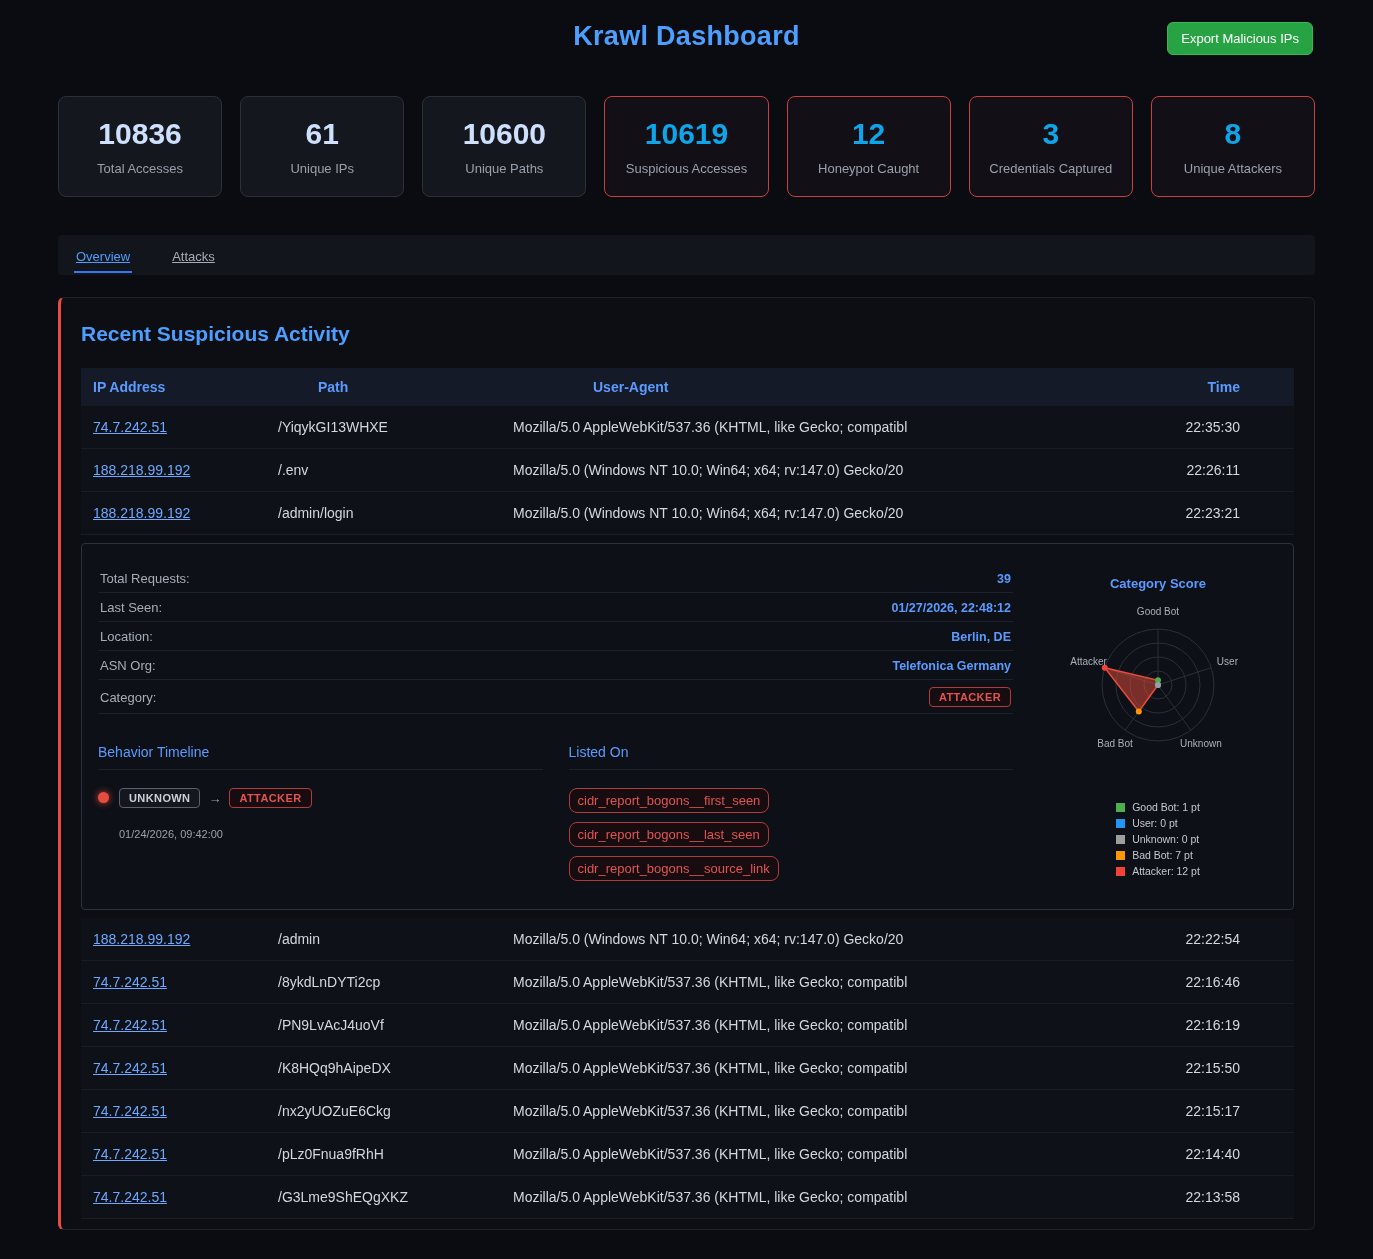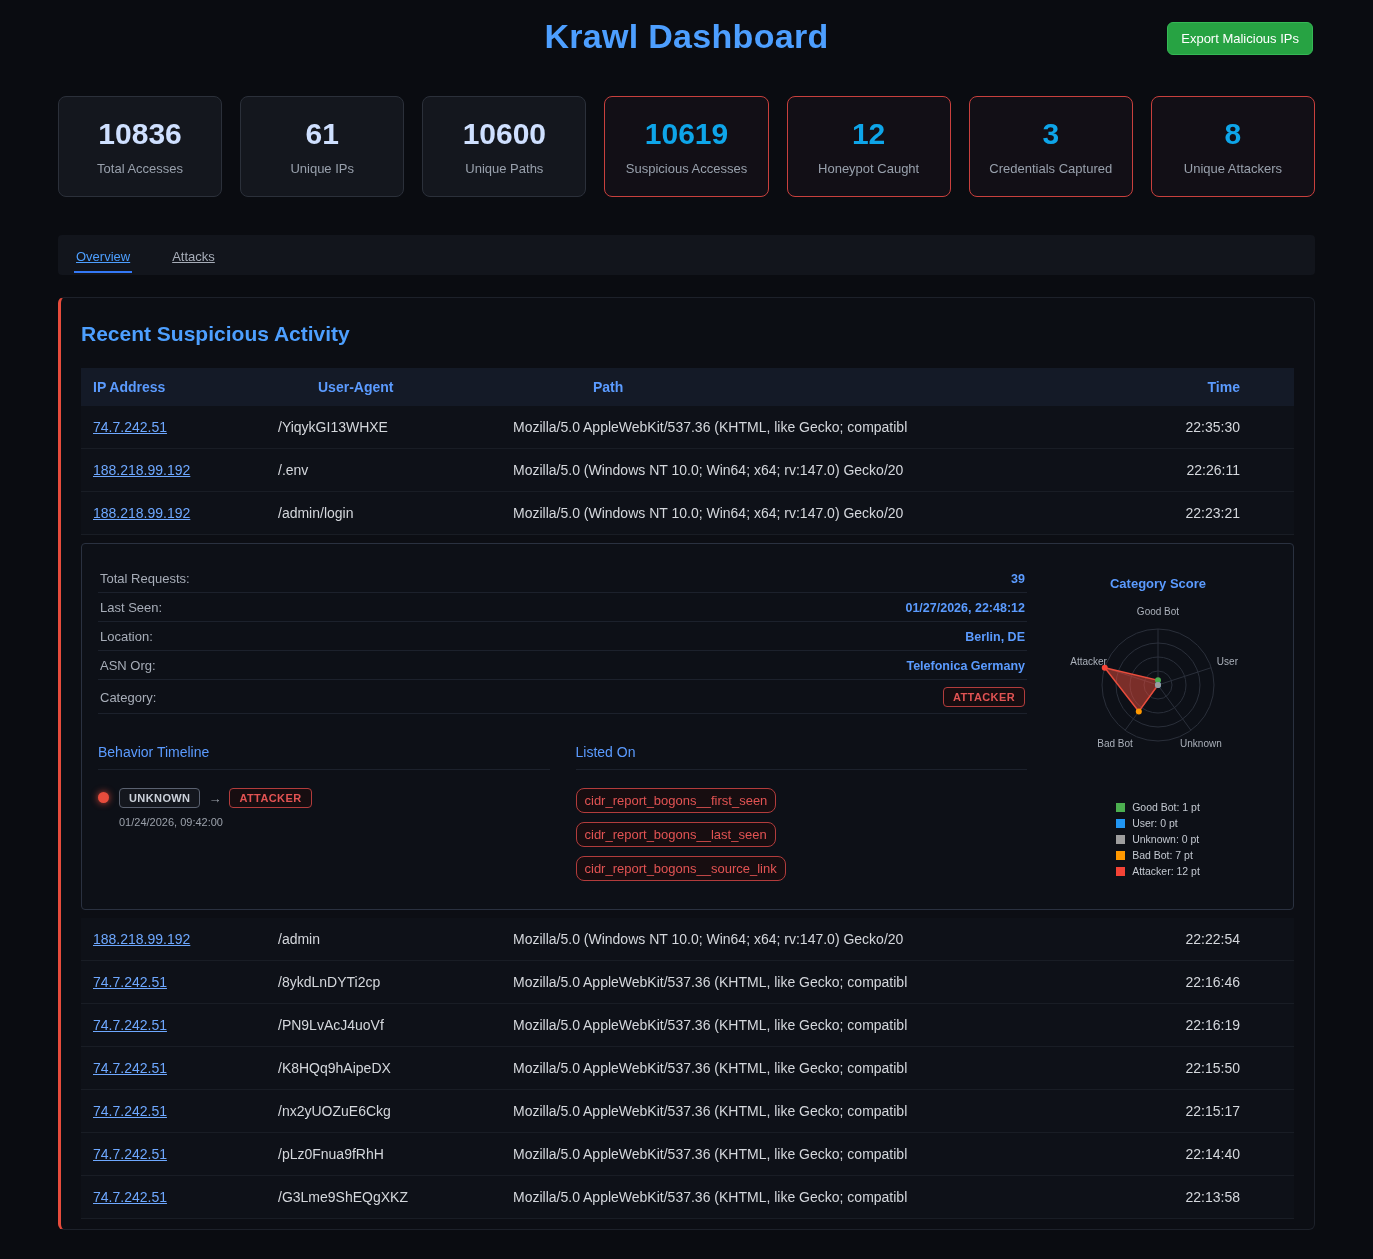--- a/index.html
+++ b/index.html
@@ -7,21 +7,21 @@
   body {
     width:1373px; min-height:1259px;
     background:#0a0c11;
     font-family:"Liberation Sans", sans-serif;
     color:#d4d7dc;
   }
   .page { padding:0 58px 16px; }
 
   
   .topbar { position:relative; height:72px; display:flex; align-items:center; justify-content:center; }
-  .title { color:#4d9fff; font-size:34px; margin:0; font-weight:bold; letter-spacing:.3px; }
+  .title { color:#4d9fff; font-size:27px; margin:0; font-weight:bold; letter-spacing:.3px; }
   .export-btn {
     position:absolute; right:2px; top:22px;
     background:#27a343; color:#ffffff;
     border:1px solid #35b955; border-radius:6px;
     padding:8px 13px; font-size:13px; font-family:inherit; cursor:pointer;
   }
 
   
   .stats { display:grid; grid-template-columns:repeat(7,1fr); gap:18px; margin-top:24px; }
   .stat-card {
@@ -52,37 +52,37 @@
   .hcell { color:#5b9bff; font-weight:bold; font-size:14px; padding:11px 10px 11px 12px; }
   .hcell.time { text-align:right; padding-right:54px; }
   .trow { border-bottom:1px solid #191d25; background:#0e1118; cursor:pointer; }
   .cell { font-size:14px; padding:13px 10px 13px 12px; color:#d4d7dc; white-space:nowrap; overflow:hidden; text-overflow:ellipsis; }
   a.ip { color:#6ea8ff; text-decoration:underline; }
   .cell.time { text-align:right; padding-right:54px; }
 
   
   .detail {
     margin:8px 0; border:1px solid #2a3140; border-radius:4px; background:#0d1017;
-    padding:20px 16px 28px; display:grid; grid-template-columns:1fr 238px; gap:12px;
+    padding:20px 16px 28px; display:grid; grid-template-columns:1fr 238px; gap:26px;
   }
   .field-row { display:flex; justify-content:space-between; align-items:center; padding:7px 2px 6px; border-bottom:1px solid #1c212c; font-size:13px; }
   .field-label { color:#a7adb8; }
   .field-value { color:#5b9bff; font-weight:bold; font-size:12.5px; }
   .badge { display:inline-block; border-radius:4px; padding:3px 9px; font-size:11px; font-weight:bold; letter-spacing:.4px; }
   .badge-red { color:#e25353; border:1px solid #b23c3c; background:#170d10; }
   .badge-gray { color:#cbd1da; border:1px solid #5a6170; background:#14171e; }
   .badge.small { font-size:13px; font-weight:normal; letter-spacing:0; padding:4px 8px; border-radius:8px; }
 
   .subsections { display:grid; grid-template-columns:1fr 1fr; gap:26px; margin-top:30px; }
   .subhead { color:#5b9bff; font-weight:normal; font-size:14px; padding-bottom:9px; border-bottom:1px solid #1c212c; margin-bottom:18px; }
   .timeline { display:flex; gap:10px; align-items:flex-start; }
   .dot { width:11px; height:11px; border-radius:50%; background:#e74c3c; box-shadow:0 0 7px rgba(231,76,60,.9); margin-top:4px; flex:none; }
   .timeline-badges { display:flex; align-items:center; gap:8px; }
   .arrow { color:#9aa0aa; font-size:13px; }
-  .timestamp { color:#9aa0aa; font-size:11px; margin-top:8px; }
+  .timestamp { color:#9aa0aa; font-size:11px; margin-top:20px; }
   .listed-badges { display:flex; flex-wrap:wrap; gap:9px; max-width:330px; }
 
   
   .detail-right { text-align:center; padding-top:12px; }
   .chart-title { color:#5b9bff; font-weight:bold; font-size:13px; margin-bottom:2px; }
   #radar { overflow:visible; }
   svg text { font-family:"Liberation Sans", sans-serif; }
   .legend { display:inline-block; text-align:left; margin-top:4px; }
   .legend-item { display:flex; align-items:center; gap:7px; margin:4px 0;text-align:center; }
   .legend-swatch { width:9px; height:9px; flex:none; display:inline-block; }
@@ -133,22 +133,22 @@
       <a class="tab active" href="#">Overview</a>
       <a class="tab" href="#">Attacks</a>
     </nav>
 
   <section class="panel">
     <h2 class="panel-title">Recent Suspicious Activity</h2>
 
     <div class="table">
       <div class="thead" id="thead">
           <div class="hcell">IP Address</div>
+          <div class="hcell">Path</div>
           <div class="hcell">User-Agent</div>
-          <div class="hcell">Path</div>
           <div class="hcell time">Time</div>
         </div>
 
       <div id="rows-before">
           <div class="trow">
             <a class="cell ip" href="#">74.7.242.51</a>
             <div class="cell">/YiqykGI13WHXE</div>
             <div class="cell">Mozilla/5.0 AppleWebKit/537.36 (KHTML, like Gecko; compatibl</div>
             <div class="cell time">22:35:30</div>
           </div>

